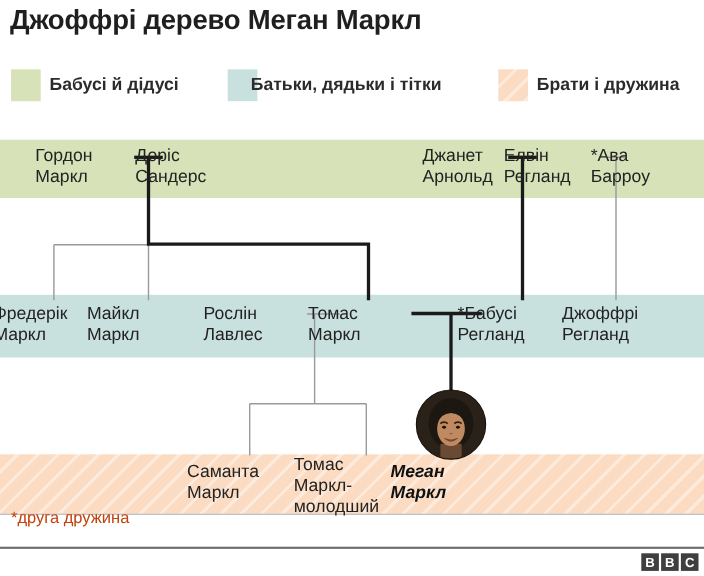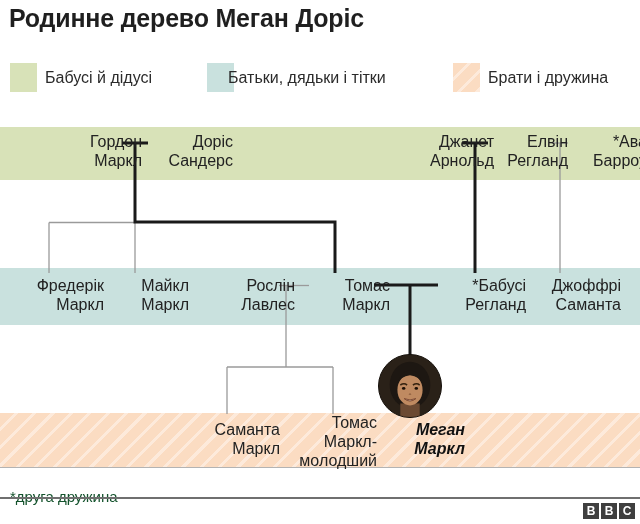--- a/index.html
+++ b/index.html
@@ -14,54 +14,54 @@
     left:9px;top:4px;
     font-size:25px;font-weight:bold;color:#1f1f1f;letter-spacing:-0.2px;
   }
   
   .swatch{width:27px;height:29px;top:63px;}
   .sw-green{background:#d8e2b8;}
   .sw-teal{background:#c9e1de;}
   .hatched{
     background:repeating-linear-gradient(135deg,#fbdcc2 0px,#fbdcc2 10px,#fdeadb 10px,#fdeadb 13px);
   }
-  .legend-label{top:68px;font-size:16px;color:#2b2b2b;line-height:19px;}
+  .legend-label{top:68px;font-size:16px;color:#2b2b2b;line-height:19px;font-weight:bold;}
   
   .band{left:0;width:640px;}
   #band-grandparents{top:127px;height:53px;background:#d8e2b8;}
   #band-parents{top:268px;height:57px;background:#c9e1de;}
   #band-siblings{top:413px;height:54px;border-bottom:1px solid #b3b3b3;}
   
   .person{
-    width:110px;text-align:right;white-space:pre-line;
+    width:110px;text-align:left;white-space:pre-line;
     font-size:16px;line-height:19px;color:#222;
     transform:translateX(-50%);
   }
   .person.bold{font-weight:bold;color:#111;font-style:italic;}
   
   #connectors{left:0;top:0;pointer-events:none;}
   
   #avatar{
     left:378px;top:354px;width:64px;height:64px;border-radius:50%;
     overflow:hidden;background:#241c14;border:1px solid #15100b;
     box-sizing:border-box;z-index:5;
   }
   
-  #footnote{left:10px;top:488px;font-size:15px;color:#14532d;}
+  #footnote{left:10px;top:462px;font-size:15px;color:#c2410c;}
   #footer-rule{left:0;top:497px;width:640px;border-top:2px solid #6f6f6f;height:0;}
   .bbc-box{
     top:503px;width:16px;height:16px;background:#3f3f3f;color:#ffffff;
     display:flex;align-items:center;justify-content:center;
     font-size:12px;font-weight:bold;line-height:16px;
   }
 </style>
 </head>
 <body>
 
-<div id="title" class="abs">Родинне дерево Меган Доріс</div>
+<div id="title" class="abs">Джоффрі дерево Меган Маркл</div>
 
 <div class="abs swatch sw-green" style="left:10px"></div>
 <div class="abs legend-label" style="left:45px">Бабусі й дідусі</div>
 <div class="abs swatch sw-teal" style="left:207px"></div>
 <div class="abs legend-label" style="left:228px">Батьки, дядьки і тітки</div>
 <div class="abs swatch hatched" style="left:453px"></div>
 <div class="abs legend-label" style="left:488px">Брати і дружина</div>
 
 <div id="band-grandparents" class="abs band"></div>
 <div id="band-parents" class="abs band"></div>
@@ -107,21 +107,21 @@
 Маркл</div>
 <div class="abs person" style="left:134px;top:276px">Майкл
 Маркл</div>
 <div class="abs person" style="left:240px;top:276px">Рослін
 Лавлес</div>
 <div class="abs person" style="left:335px;top:276px">Томас
 Маркл</div>
 <div class="abs person" style="left:471px;top:276px">*Бабусі
 Регланд</div>
 <div class="abs person" style="left:566px;top:276px">Джоффрі
-Саманта</div>
+Регланд</div>
 
 <div id="avatar" class="abs">
   <svg width="62" height="62" viewBox="0 0 64 64">
     <rect x="0" y="0" width="64" height="64" fill="#2a2118"></rect>
     <ellipse cx="32" cy="31" rx="21" ry="24" fill="#1d1712"></ellipse>
     <rect x="22" y="50" width="20" height="14" fill="#6b4a33"></rect>
     <ellipse cx="32" cy="36" rx="13" ry="16" fill="#bf8a61"></ellipse>
     <path d="M19,30 Q22,16 32,16 Q42,16 45,30 Q42,22 32,21 Q22,22 19,30" fill="#1d1712"></path>
     <path d="M22,31 q4,-2.5 7,0" stroke="#33210f" stroke-width="1.6" fill="none"></path>
     <path d="M35,31 q4,-2.5 7,0" stroke="#33210f" stroke-width="1.6" fill="none"></path>

